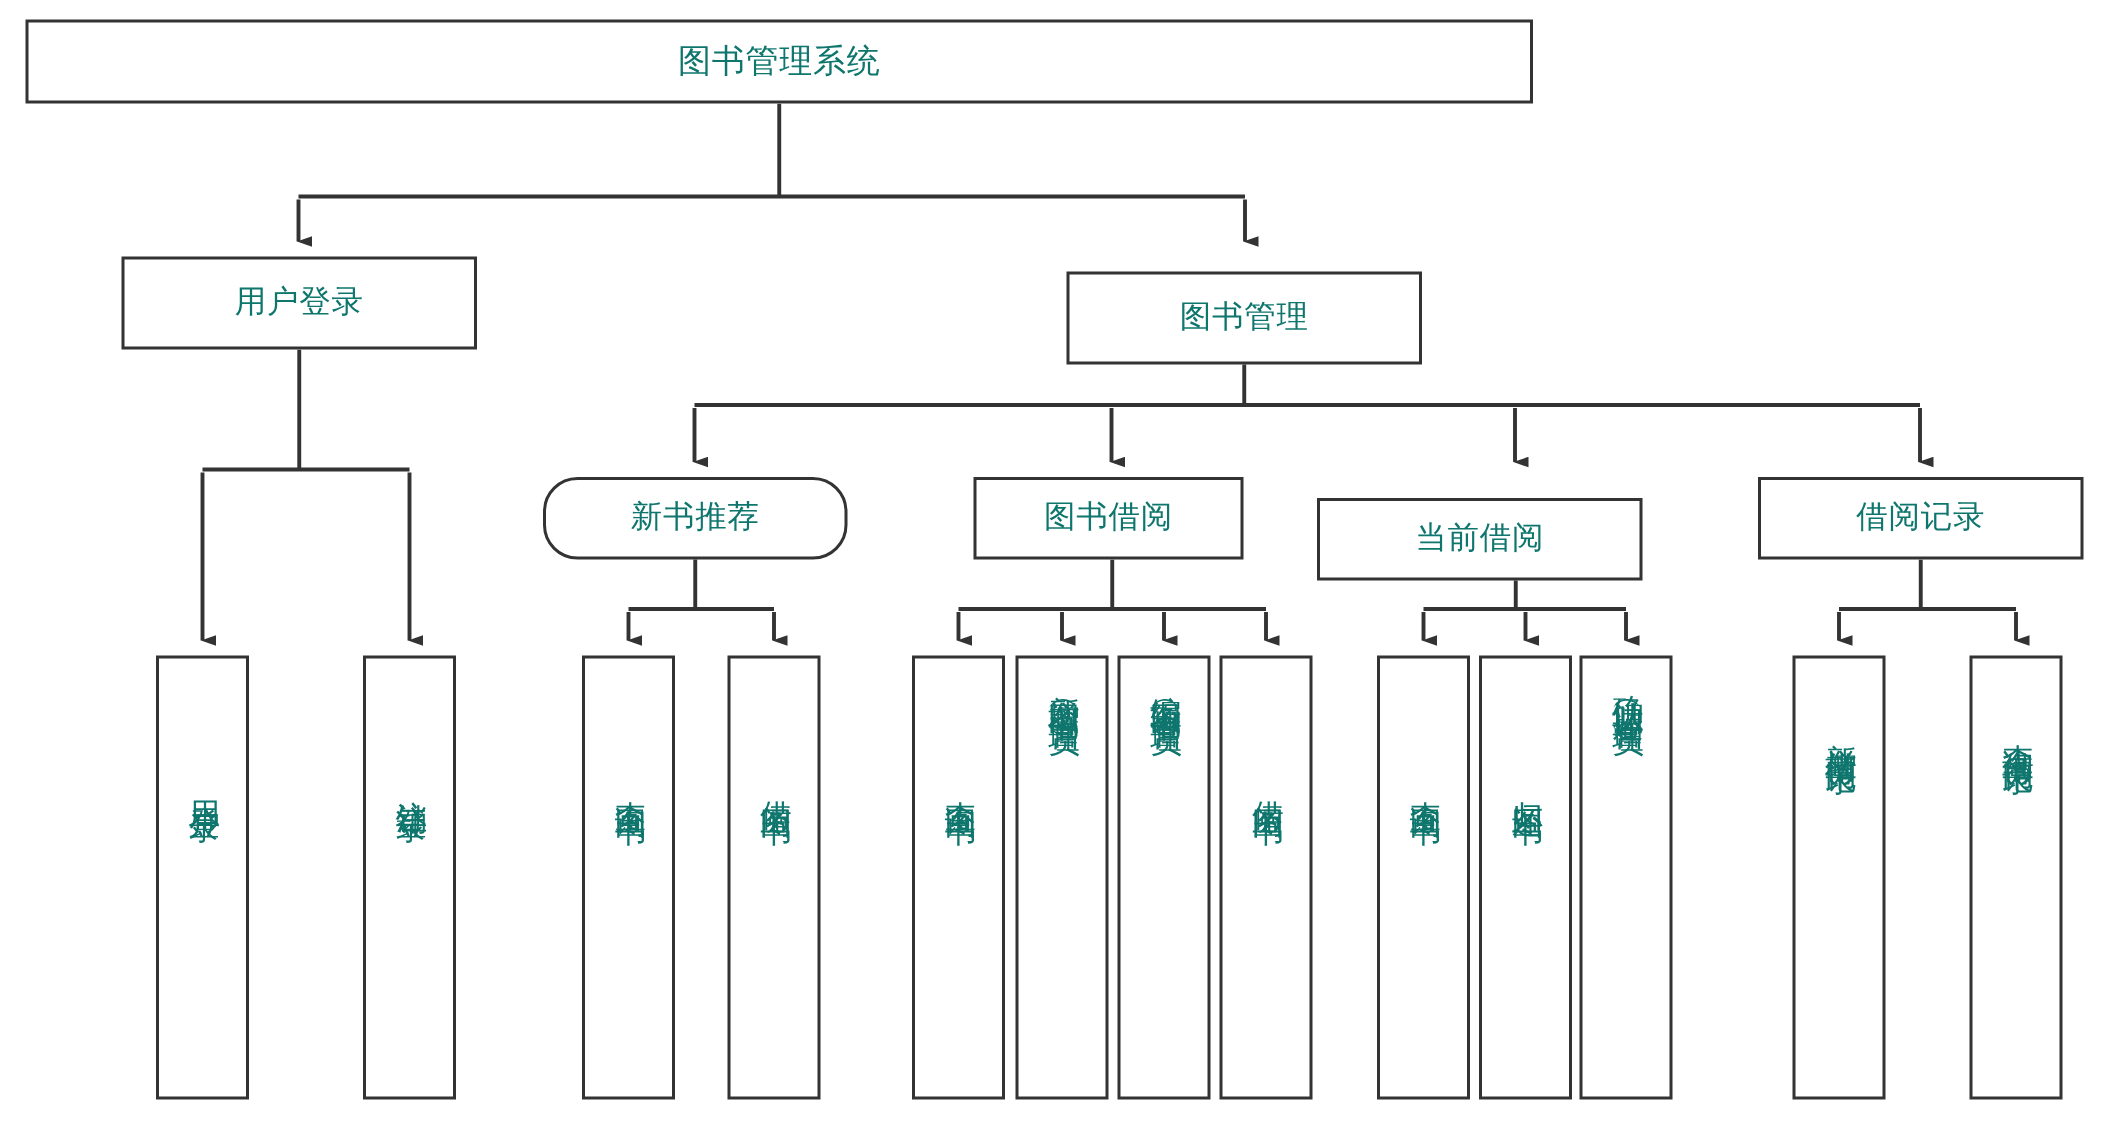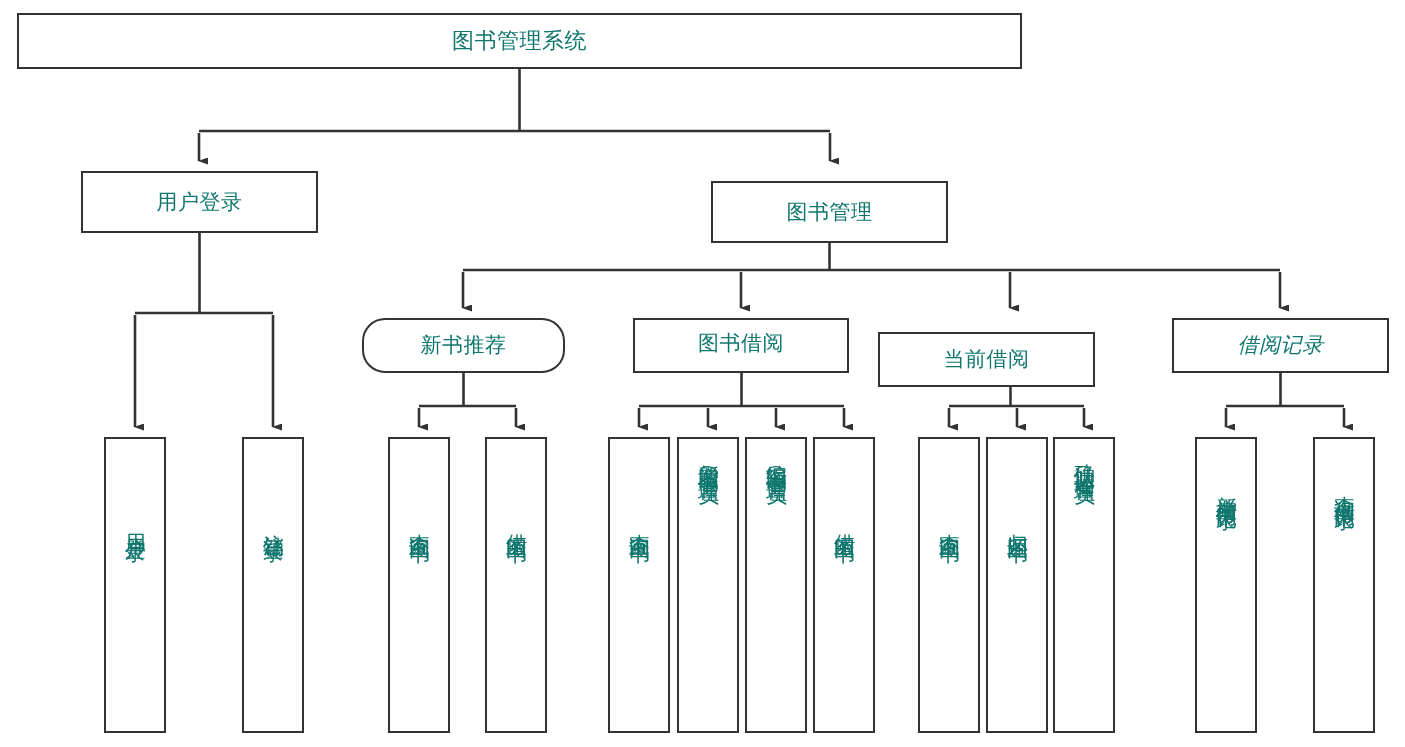--- a/index.html
+++ b/index.html
@@ -130,27 +130,27 @@
   <div class="node horiz" style="left:81px; top:171px; width:237px; height:62px;">
     <span class="label">用户登录</span>
   </div>
   <div class="node horiz" style="left:711px; top:171px; width:237px; height:62px;margin-top:10px;">
     <span class="label">图书管理</span>
   </div>
 
   <div class="node horiz" style="left:362px; top:318px; width:203px; height:55px;border-radius:23px;">
     <span class="label">新书推荐</span>
   </div>
-  <div class="node horiz" style="left:633px; top:318px; width:216px; height:55px;font-family:Liberation Mono, monospace;">
+  <div class="node horiz" style="left:649px; top:318px; width:180px; height:55px;">
     <span class="label">图书借阅</span>
   </div>
   <div class="node horiz" style="left:878px; top:318px; width:217px; height:55px;margin-top:14px;">
     <span class="label">当前借阅</span>
   </div>
-  <div class="node horiz" style="left:1172px; top:318px; width:217px; height:55px;font-style:italic;">
+  <div class="node horiz" style="left:1172px; top:318px; width:217px; height:55px;">
     <span class="label">借阅记录</span>
   </div>
 
   <div class="node vert" style="left:104px; top:437px; width:62px; height:296px; padding-top:78px;">
     <span class="label">用户登录</span>
   </div>
   <div class="node vert" style="left:242px; top:437px; width:62px; height:296px; padding-top:78px;">
     <span class="label">注销登录</span>
   </div>
   <div class="node vert" style="left:388px; top:437px; width:62px; height:296px; padding-top:78px;">

